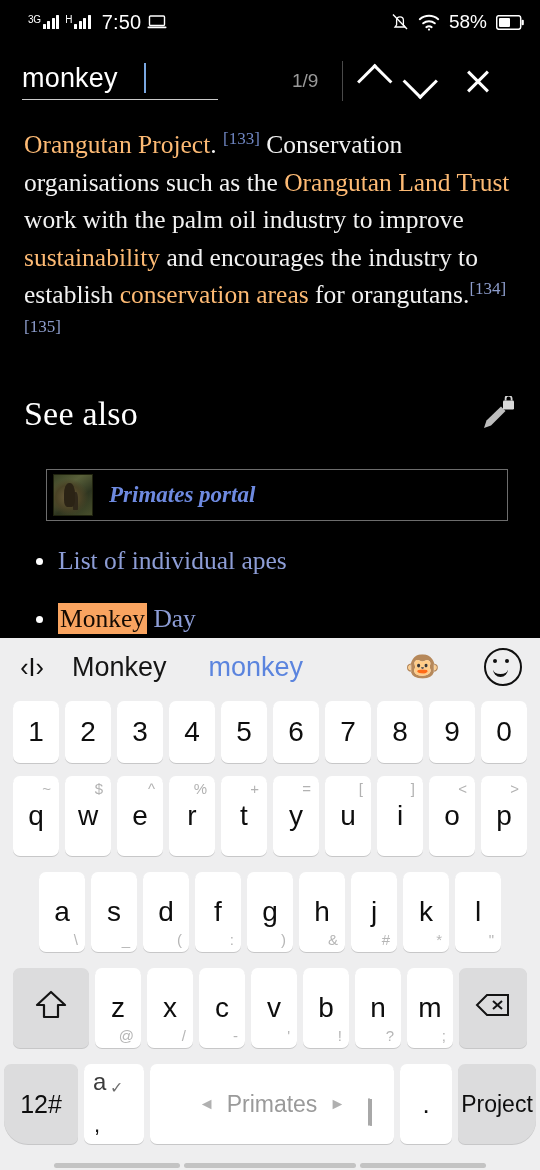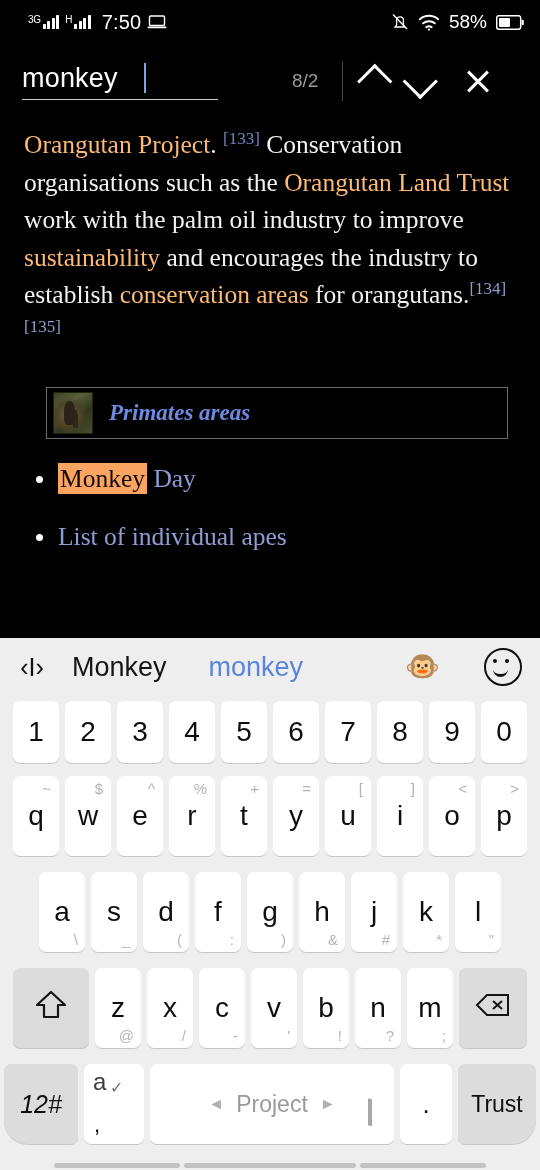--- a/index.html
+++ b/index.html
@@ -334,21 +334,21 @@
     width: 68px; height: 80px;
     background: #dcdcdd;
   }
   .shift-glyph {
     font-size: 30px;
     color: #1a1a1a;
   }
   .back-glyph { font-size: 25px; color:#1a1a1a; }
 
   .r-fn .key { height: 80px; font-size: 25px; }
-  .key.k-num    { width: 74px; background: #dcdcdd; border-radius: 7px 7px 7px 24px; font-size: 25px; font-style: italic; }
+  .key.k-num    { width: 74px; background: #dcdcdd; border-radius: 7px 7px 7px 24px; font-size: 25px; }
   .key.k-lang   { width: 60px; }
   .key.k-space  { width: 244px; font-size: 23px; color: #9a9a9a; }
   .key.k-period { width: 52px; font-size: 26px; }
   .key.k-search { width: 78px; background: #dcdcdd; border-radius: 7px 7px 24px 7px; font-size: 23px; }
   .key.k-lang .glyph-a { font-size: 24px; color:#3b3b3b; position:absolute; top:4px; left:9px; }
   .key.k-lang .glyph-check { position:absolute; top:14px; left:26px; font-size:16px; color:#6d6d6d; }
   .key.k-lang .glyph-comma { position:absolute; bottom:6px; left:10px; font-size:22px; color:#111; }
   .space-inner { display:flex; align-items:center; justify-content:center; gap:12px; width:100%; position:relative;}
   .space-arrow { font-size: 16px; color:#b0b0b0; }
   .mic {
@@ -438,45 +438,55 @@
           </svg>
       </span>
     </div>
   </div>
 
   <div class="findbar">
     <div class="find-input-wrap">
       <input class="find-input" type="text" value="monkey" style="">
       <div class="caret"></div>
     </div>
-    <span class="find-count">8/2</span>
+    <span class="find-count">1/9</span>
     <div class="find-divider"></div>
     <div class="find-btn">
       <span class="chev up"></span>
     </div>
     <div class="find-btn">
       <span class="chev down"></span>
     </div>
     <div class="find-btn">
       <span class="xmark"></span>
     </div>
   </div>
 
   <div class="article">
     <p class="para"><span class="lnk">Orangutan Project</span><span>. </span><span class="ref">[133]</span><span> Conservation organisations such as the </span><span class="lnk">Orangutan Land Trust</span><span> work with the palm oil industry to improve </span><span class="lnk">sustainability</span><span> and encourages the industry to establish </span><span class="lnk">conservation areas</span><span> for orangutans.</span><span class="ref2">[134]</span> <span class="ref2">[135]</span></p>
 
+    <div class="heading-row">
+      <h2 class="heading">See also</h2>
+      <span class="edit-icon">
+        <svg width="36" height="36" viewBox="0 0 36 36">
+          <path d="M4 32 L6.5 24.5 L21 10.5 L25.5 15 L11 29.5 Z" fill="#bdbdbd"></path>
+          <rect x="23" y="4.5" width="11" height="9" rx="1.2" fill="#d8d8d8"></rect>
+          <path d="M25.6 4.6 v-2.0 a3.0 3.0 0 0 1 6 0 v2.0" fill="none" stroke="#d8d8d8" stroke-width="1.8"></path>
+        </svg>
+      </span>
+    </div>
 
     <div class="portal-box">
       <span class="portal-thumb"></span>
-      <span class="portal-label">Primates areas</span>
+      <span class="portal-label">Primates portal</span>
     </div>
 
     <ul class="bullets">
+      <li><span>List of individual apes</span></li>
       <li><span class="hl">Monkey</span><span> Day</span></li>
-      <li><span>List of individual apes</span></li>
     </ul>
   </div>
 
   <div class="keyboard">
 
     <div class="suggest">
       <span class="cursor-tool">‹I›</span>
       <span class="sugg-word">Monkey</span>
       <span class="sugg-word blue">monkey</span>
       <span class="sugg-emoji">🐵</span>
@@ -650,32 +660,32 @@
           <span>12#</span>
         </div>
       <div class="key k-lang">
         <span class="glyph-a">a</span>
         <span class="glyph-check">✓</span>
         <span class="glyph-comma">,</span>
       </div>
       <div class="key k-space">
         <span class="space-inner">
           <span class="space-arrow">◄</span>
-          <span>Project</span>
+          <span>Primates</span>
           <span class="space-arrow">►</span>
           <span class="mic">
             <span class="cap"></span><span class="stem"></span>
           </span>
         </span>
       </div>
       <div class="key k-period">
           <span>.</span>
         </div>
       <div class="key k-search">
-          <span>Trust</span>
+          <span>Project</span>
         </div>
     </div>
 
     <div class="navbar">
       <span class="navseg a"></span>
       <span class="navseg b"></span>
       <span class="navseg c"></span>
     </div>
   </div>
 </div>

